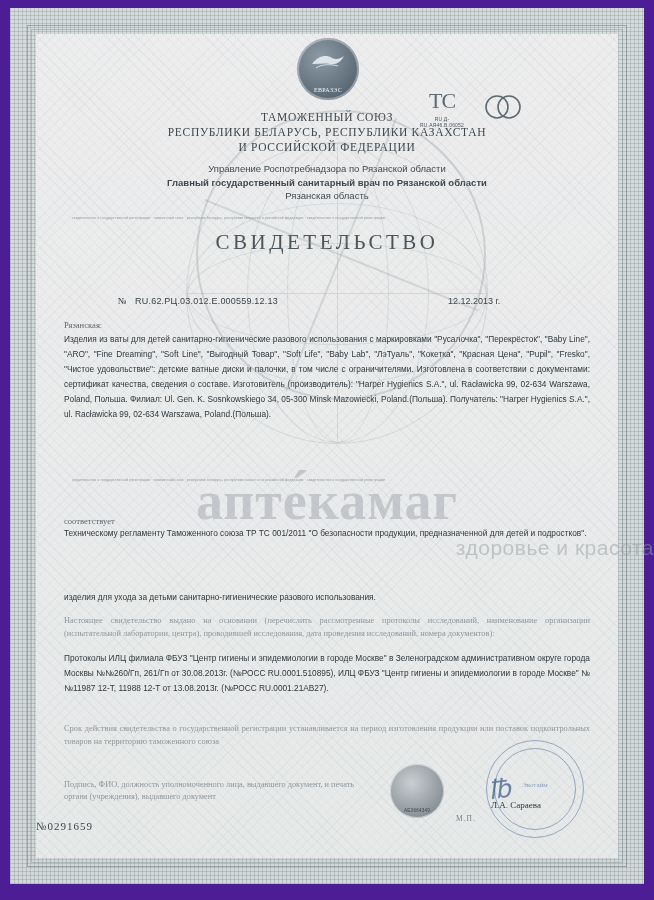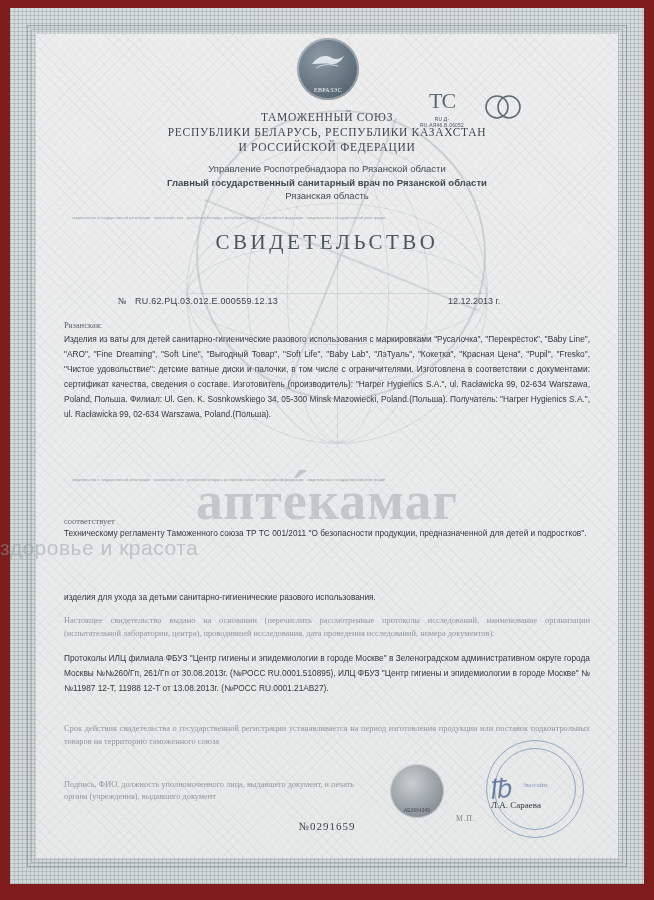--- a/index.html
+++ b/index.html
@@ -10,21 +10,21 @@
   body {
     width: 654px;
     height: 900px;
     font-family: "Liberation Sans", sans-serif;
     overflow: hidden;
   }
   .page {
     position: relative;
     width: 654px;
     height: 900px;
-    background: #7f1d1d;
+    background: #4c1d95;
   }
   
   .sheet {
     position: absolute;
     left: 10px;
     top: 8px;
     width: 634px;
     height: 876px;
     background: #e9eaea;
     overflow: hidden;
@@ -286,21 +286,20 @@
   .b-faint1 { top: 516px; }
   .b-prod2 { top: 556px; }
   .b-faint2 { top: 580px; }
   .b-protocols { top: 617px; }
   .b-faint3 { top: 688px; }
 
   .cert-number {
     position: absolute;
     left: 0; top: 786px;
     width: 582px;
-    text-align: center;
     font-family: "Liberation Serif", serif;
     font-size: 11px;
     color: #3b454b;
     letter-spacing: 1px;
   }
 
   
   .sign-name {
     position: absolute;
     left: 455px; top: 766px;
@@ -388,21 +387,21 @@
     font-size: 54px;
     font-weight: bold;
     color: rgba(150,158,163,0.45);
     letter-spacing: 1px;
     pointer-events: none;
   }
   .site-sub {
     position: absolute;
     left: 0; top: 536px;
     width: 654px;
-    text-align: left;
+    text-align: right;
     font-family: "Liberation Sans", sans-serif;
     font-size: 21px;
     color: rgba(150,158,163,0.5);
     letter-spacing: 0.5px;
     pointer-events: none;
   }
   .wm-circle {
     position: absolute;
     left: 196px; top: 110px;
     width: 286px; height: 286px;

